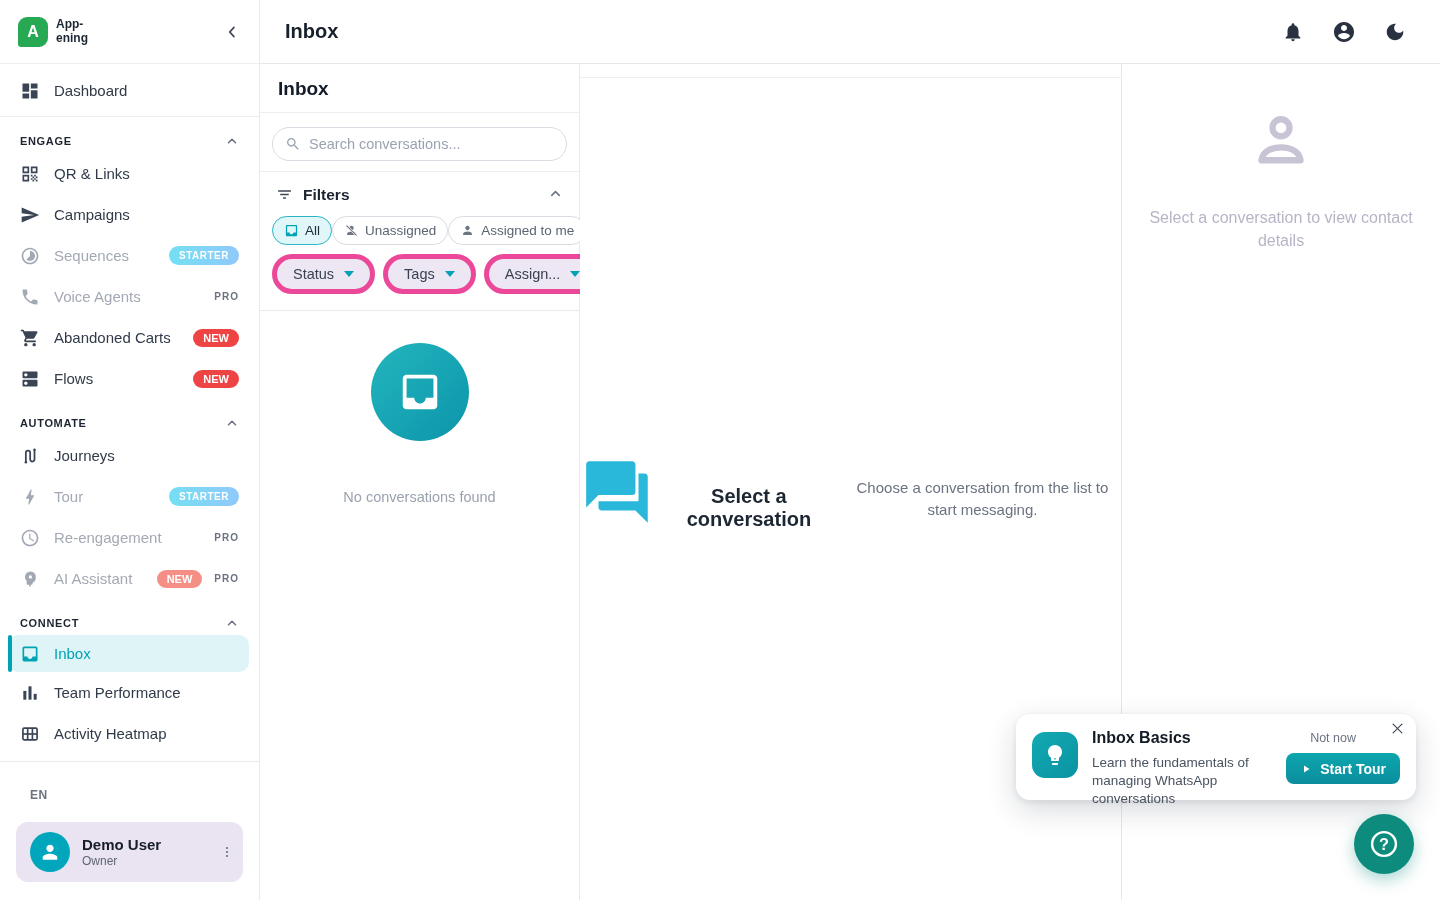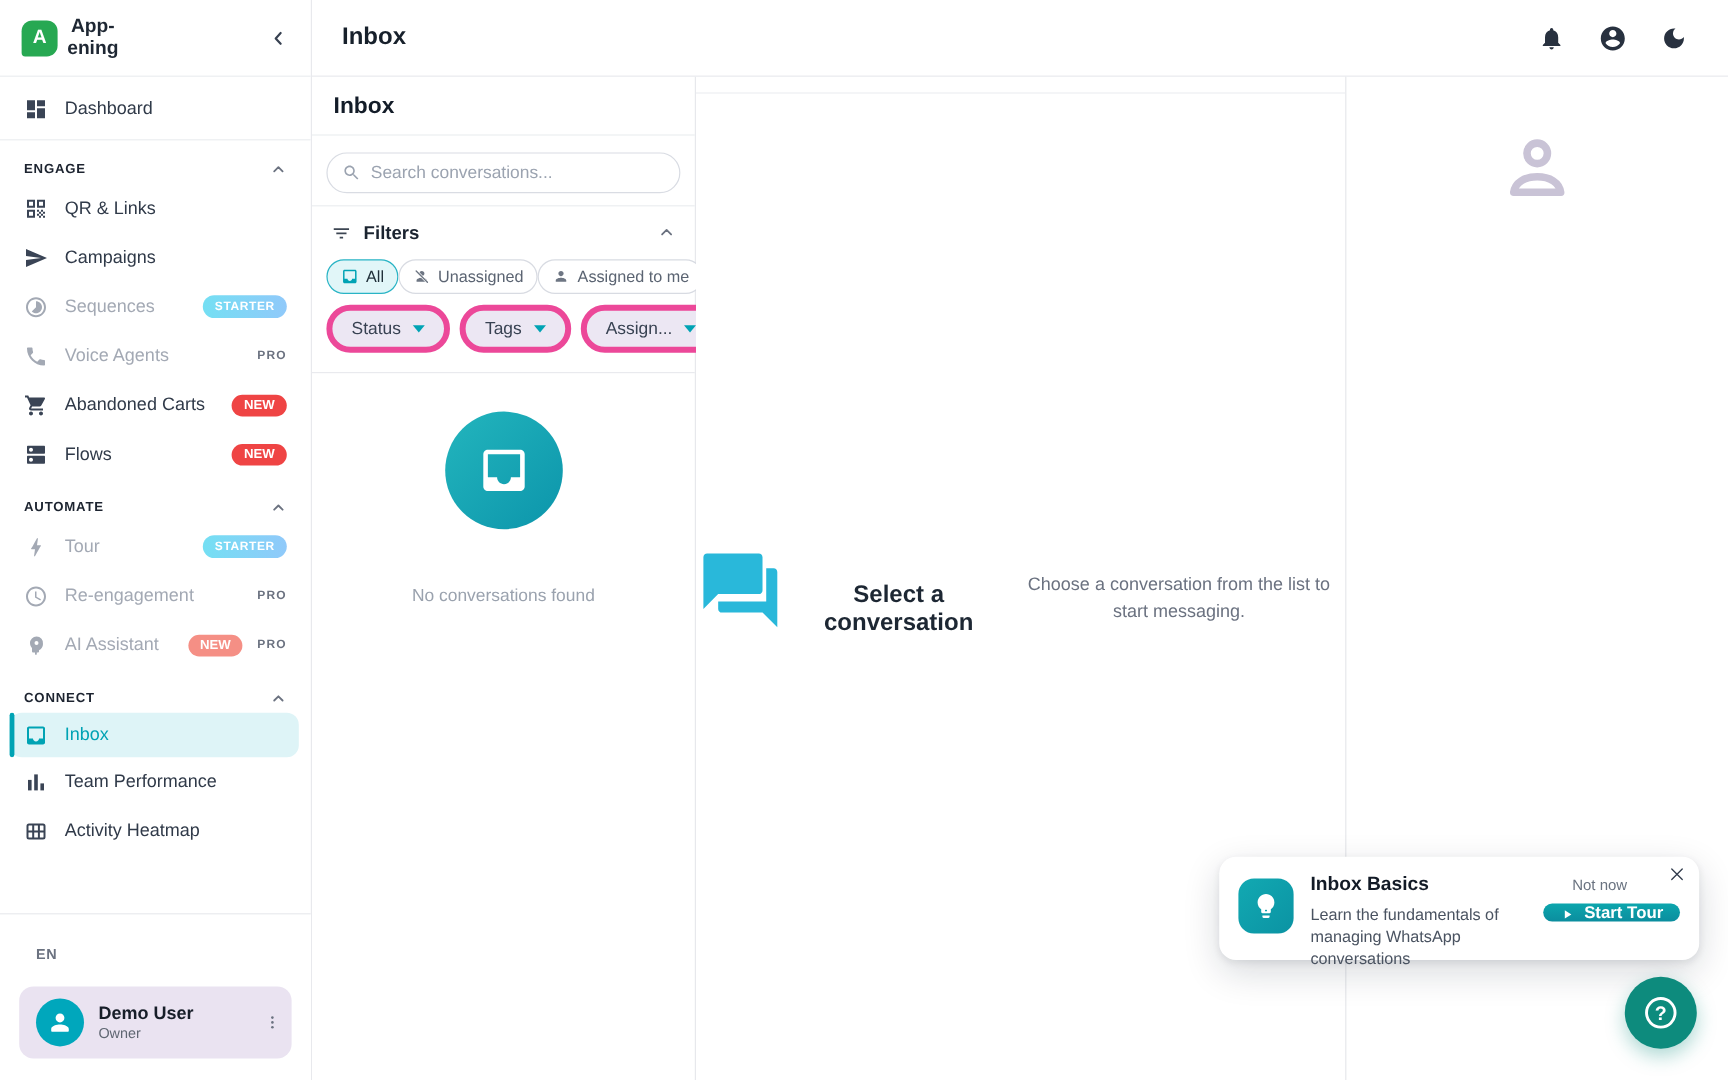--- a/index.html
+++ b/index.html
@@ -8,21 +8,21 @@
   svg { display:block; }
 
   
   .sidebar { position:absolute; left:0; top:0; width:260px; height:900px; background:#fff;
     border-right:1px solid #e8e9ed; }
   .sb-header { height:64px; display:flex; align-items:center; justify-content:space-between;
     padding:0 18px; border-bottom:1px solid #eceef1; }
   .brand { display:flex; align-items:center; gap:8px; }
   .brand-mark { width:30px; height:30px; border-radius:9px 9px 9px 3px; background:#27a852;
     color:#fff; font-weight:bold; font-size:16px; display:flex; align-items:center; justify-content:center; }
-  .brand-text { font-size:16px; font-weight:bold; color:#1e2733; line-height:1.1;text-align:center; }
+  .brand-text { font-size:12px; font-weight:bold; color:#1e2733; line-height:1.1; }
   .collapse-btn { color:#374151; background:none; border:none; cursor:pointer; }
 
   .sb-nav { position:absolute; top:64px; left:0; right:0; bottom:0; overflow:hidden; }
   .nav-item { height:41px; display:flex; align-items:center; gap:14px; padding:0 20px;
     font-size:15px; color:#303a49; cursor:pointer; }
   .nav-item .ni-icon { color:#3a4455; flex:none; }
   .nav-item.disabled, .nav-item.disabled .ni-icon { color:#a3a9b4; }
   .nav-dash-wrap { padding:6px 0 5px; border-bottom:1px solid #eceef1; }
   .sec-header { display:flex; align-items:center; justify-content:space-between;
     margin:17px 20px 5px 20px; font-size:11px; font-weight:bold; letter-spacing:.06em;
@@ -112,23 +112,23 @@
   .tour-card { position:absolute; left:1016px; top:714px; width:400px; height:86px; background:#fff;
     border-radius:14px; box-shadow:0 10px 30px rgba(15,23,42,.16), 0 2px 6px rgba(15,23,42,.08);
     z-index:20; padding:16px; }
   .tc-icon { position:absolute; left:16px; top:18px; width:46px; height:46px; border-radius:13px;
     background:linear-gradient(135deg,#12a9b2,#0b93a3); display:flex; align-items:center; justify-content:center; }
   .tc-title { position:absolute; left:76px; top:15px; font-size:16px; font-weight:bold; color:#121a26; }
   .tc-body { position:absolute; left:76px; top:40px; width:176px; font-size:13.5px; color:#4a5361; line-height:1.34; }
   .tc-notnow { position:absolute; right:60px; top:17px; background:none; border:none; font-size:12.5px;
     color:#6a7380; cursor:pointer; font-family:inherit; }
   .tc-close { position:absolute; right:11px; top:7px; background:none; border:none; color:#374151; cursor:pointer; }
-  .tc-cta { position:absolute; right:16px; top:39px; height:15px; border:none; border-radius:8px;
+  .tc-cta { position:absolute; right:16px; top:39px; height:31px; border:none; border-radius:8px;
     background:linear-gradient(180deg,#0ca6ad,#0b8d9e); color:#fff; font-size:14px; font-weight:600;
-    display:flex; align-items:flex-end; gap:8px; padding:0 14px; cursor:pointer; font-family:inherit; }
+    display:flex; align-items:center; gap:8px; padding:0 14px; cursor:pointer; font-family:inherit; }
 
   
   .help-fab { position:absolute; left:1354px; top:814px; width:60px; height:60px; border-radius:50%;
     border:none; background:#0d8b7d; display:flex; align-items:center; justify-content:center;
     cursor:pointer; box-shadow:0 6px 16px rgba(13,139,125,.35); z-index:30; }
 </style>
 </head>
 <body>
 
 <aside class="sidebar">
@@ -210,20 +210,28 @@
       <span class="spacer">
           <span class="badge-new">NEW</span>
         </span>
     </div>
 
     <div class="sec-header">
       <span>AUTOMATE</span>
       <svg class="chev" width="14" height="14" viewBox="0 0 24 24" fill="none" stroke="currentColor" stroke-width="2.6" stroke-linecap="round" stroke-linejoin="round">
           <polyline points="6,15 12,9 18,15"></polyline>
         </svg>
+    </div>
+    <div class="nav-item">
+      <svg class="ni-icon" width="20" height="20" viewBox="0 0 24 24" fill="none" stroke="currentColor" stroke-width="2.1" stroke-linecap="round">
+          <path d="M7 19V8a2.6 2.6 0 015.2 0v8a2.6 2.6 0 005.2 0V5"></path>
+          <circle cx="7" cy="19.6" r="1.5" fill="currentColor" stroke="none"></circle>
+          <circle cx="17.4" cy="4.4" r="1.5" fill="currentColor" stroke="none"></circle>
+        </svg>
+      <span>Journeys</span>
     </div>
     <div class="nav-item disabled">
       <svg class="ni-icon" width="20" height="20" viewBox="0 0 24 24" fill="currentColor">
           <path d="M11 21h-1l1-7H7.5c-.58 0-.57-.32-.38-.66C9.48 9.94 10.42 7.54 13 3h1l-1 7h3.5c.49 0 .56.33.47.51C13 17 11 21 11 21z"></path>
         </svg>
       <span>Tour</span>
       <span class="spacer">
           <span class="badge-starter">STARTER</span>
         </span>
     </div>
@@ -403,20 +411,21 @@
     <div class="mp-title">Select a conversation</div>
     <div class="mp-sub">Choose a conversation from the list to start messaging.</div>
   </div>
 </section>
 
 <aside class="contact-panel">
   <svg class="cp-icon" width="66" height="66" viewBox="0 0 24 24" fill="none" stroke="currentColor" stroke-width="2.3" stroke-linecap="round">
       <circle cx="12" cy="7.2" r="3.1"></circle>
       <path d="M4.9 19c.4-3 3.3-4.7 7.1-4.7s6.7 1.7 7.1 4.7z" stroke-linejoin="round"></path>
     </svg>
+  <div class="cp-text">Select a conversation to view contact details</div>
 </aside>
 
 <div class="tour-card">
   <div class="tc-icon">
     <svg width="24" height="24" viewBox="0 0 24 24" fill="#fff">
         <path d="M9 21c0 .55.45 1 1 1h4c.55 0 1-.45 1-1v-1H9v1zm3-19C8.14 2 5 5.14 5 9c0 2.38 1.19 4.47 3 5.74V17c0 .55.45 1 1 1h6c.55 0 1-.45 1-1v-2.26c1.81-1.27 3-3.36 3-5.74 0-3.86-3.14-7-7-7z"></path>
         <rect x="11.2" y="15.2" width="1.6" height="1.2" fill="#0ea0aa"></rect>
       </svg>
   </div>
   <div class="tc-title">Inbox Basics</div>

